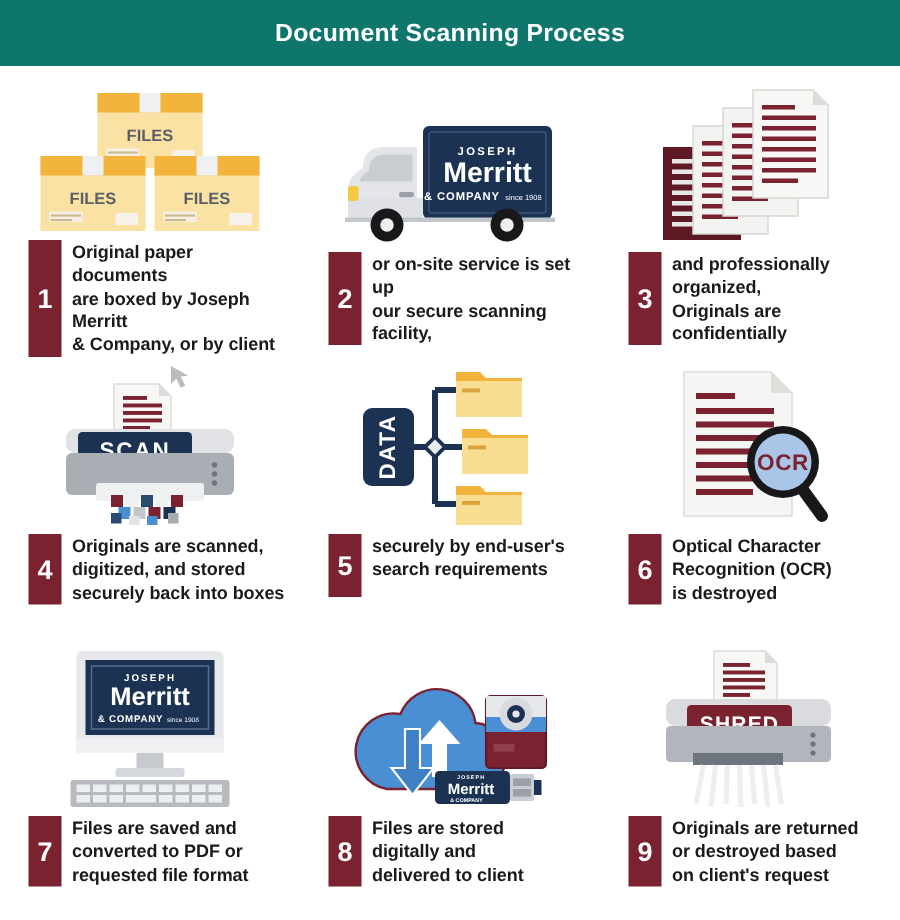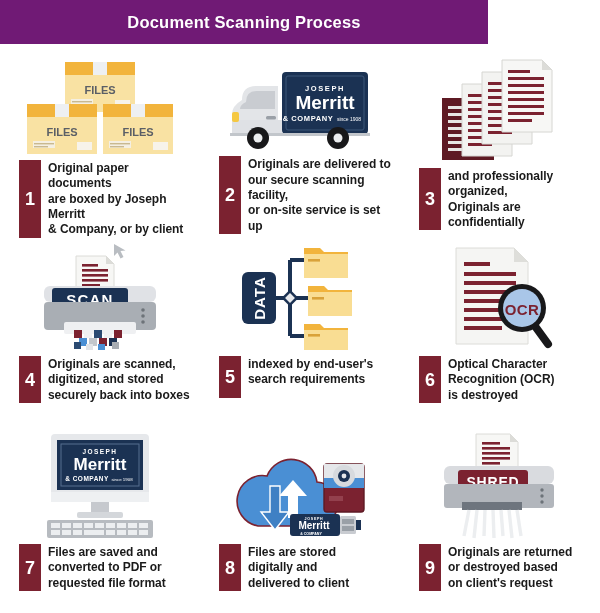--- a/index.html
+++ b/index.html
@@ -9,22 +9,22 @@
     font-family: "Liberation Sans", sans-serif;
     overflow: hidden;
   }
   #infographic {
     position: relative;
     width: 600px; height: 613px;
     background: #ffffff;
   }
   
   .header {
-    width: 488px; height: 44px;
-    background: #701a75;
+    width: 600px; height: 44px;
+    background: #0f766e;
     display: flex; align-items: center; justify-content: center;
   }
   .header-title {
     color: #ffffff;
     font-size: 16.5px;
     font-weight: bold;
     letter-spacing: .2px;
   }
   
   .grid {
@@ -161,23 +161,22 @@
 
           <circle cx="38" cy="84" r="11" fill="#18181a"></circle>
           <circle cx="38" cy="84" r="4.5" fill="#eceef0"></circle>
           <circle cx="118" cy="84" r="11" fill="#18181a"></circle>
           <circle cx="118" cy="84" r="4.5" fill="#eceef0"></circle>
         </svg>
       </div>
       <div class="caption">
         <div class="num">2</div>
         <div class="cap-text">
-          <div>Originals are delivered to</div>
+          <div>or on-site service is set up</div>
           <div>our secure scanning facility,</div>
-          <div>or on-site service is set up</div>
         </div>
       </div>
     </div>
 
     <div class="step r1">
       <div class="art">
         <svg width="140" height="104" viewBox="0 0 140 104">
 
           <rect x="12" y="40" width="52" height="62" fill="#5e1a24"></rect>
           <g fill="#e7e7e5">
@@ -330,21 +329,21 @@
           <g>
             <path d="M72 78 h16 l4 4 h24 v22 H72 z" fill="#f2b43c"></path>
             <rect x="72" y="84" width="44" height="20" fill="#f9dd93"></rect>
             <rect x="76" y="88" width="12" height="2.6" fill="#d9a23a"></rect>
           </g>
         </svg>
       </div>
       <div class="caption">
         <div class="num">5</div>
         <div class="cap-text">
-          <div>indexed by end-user's</div>
+          <div>securely by end-user's</div>
           <div>search requirements</div>
         </div>
       </div>
     </div>
 
     <div class="step r2">
       <div class="art">
         <svg width="120" height="106" viewBox="0 0 120 106">
           <path d="M16 4 h58 l14 14 v82 H16 z" fill="#f5f5f3" stroke="#dcdcd8" stroke-width="1"></path>
           <path d="M74 4 l14 14 h-14 z" fill="#dedeDA"></path>

